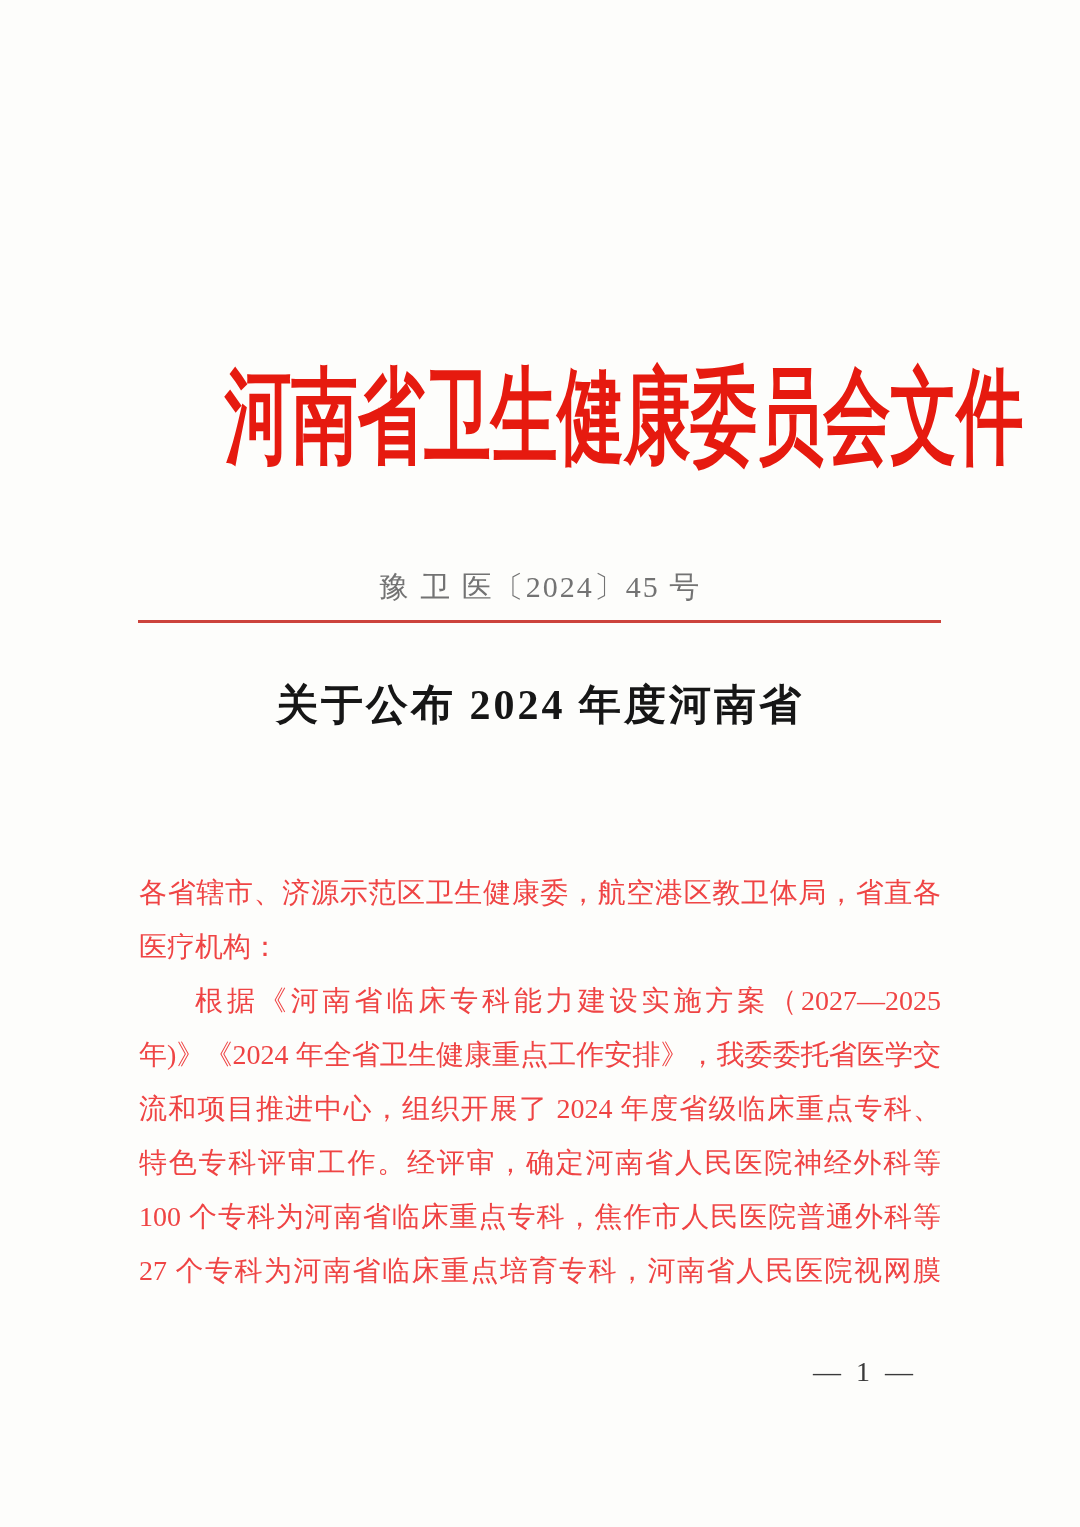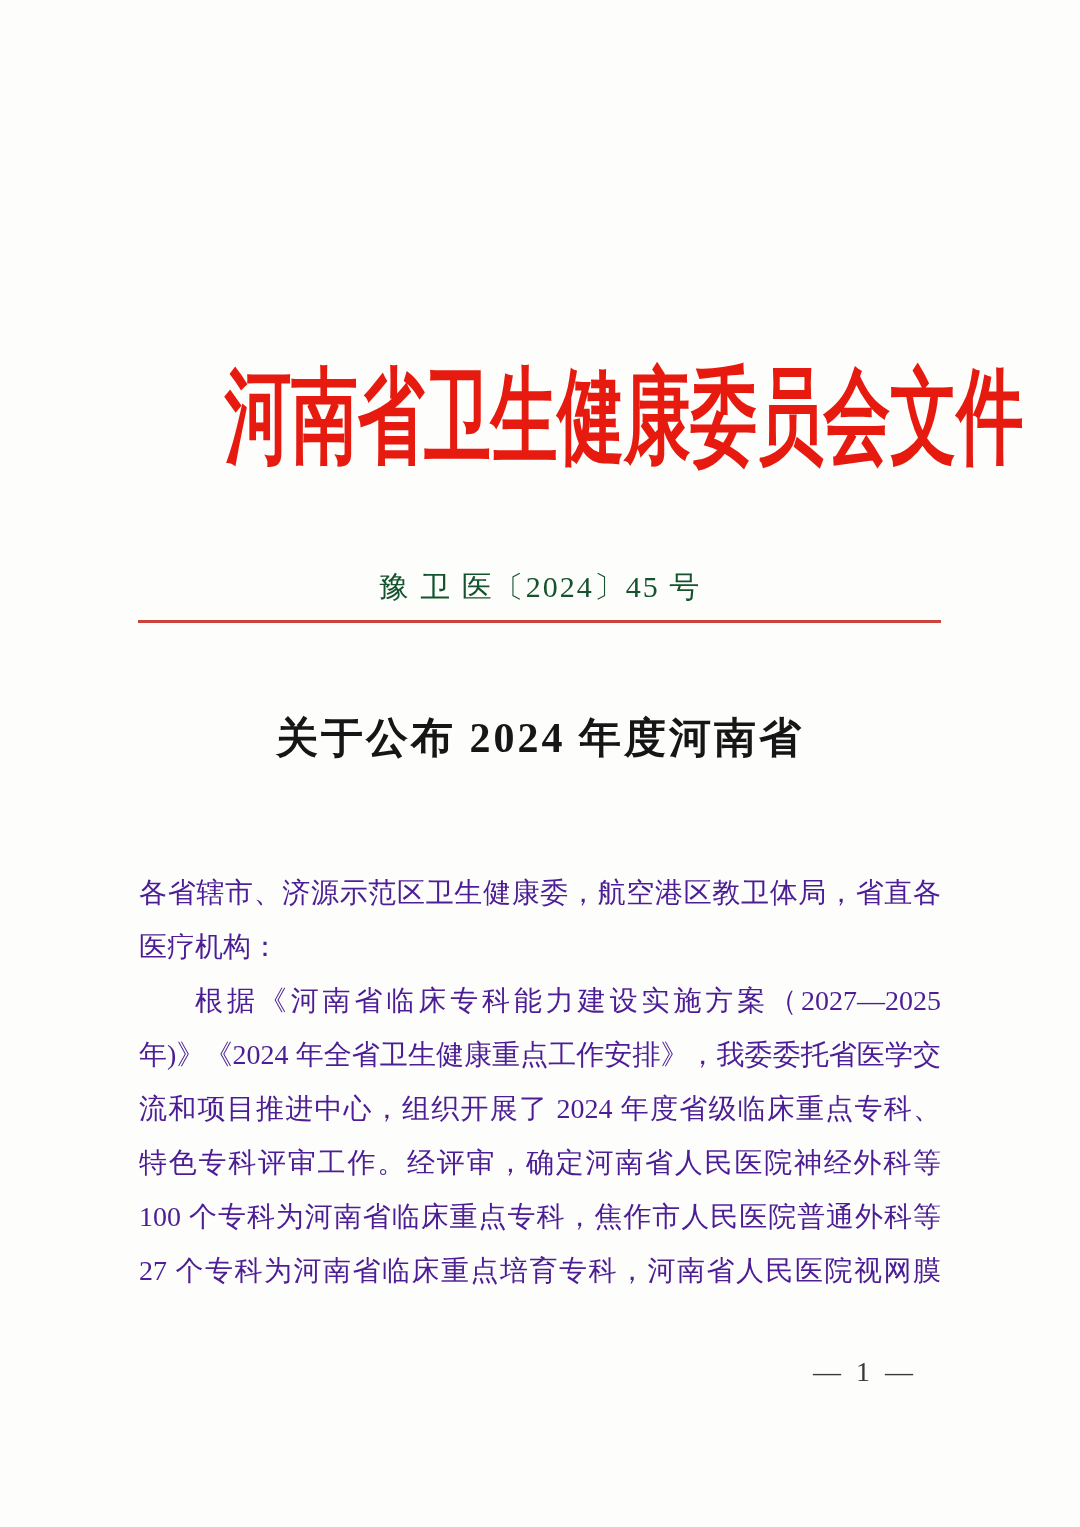--- a/index.html
+++ b/index.html
@@ -36,55 +36,55 @@
   
   .doc-number {
     position: absolute;
     top: 566px;
     left: 0;
     width: 1080px;
     text-align: center;
     font-size: 30px;
     line-height: 42px;
     letter-spacing: 2px;
-    color: #14532d;
+    color: #737373;
   }
 
   
   .red-divider {
     position: absolute;
     top: 620px;
     left: 138px;
     width: 803px;
     height: 3px;
     background: #cc433c;
   }
 
   
   .doc-title {
     position: absolute;
-    top: 706px;
+    top: 673px;
     left: 0;
     width: 1080px;
     text-align: center;
     font-weight: 700;
     font-size: 42px;
     line-height: 64px;
     letter-spacing: 3px;
     color: #161616;
   }
 
   
   .body-col {
     position: absolute;
     top: 866px;
     left: 139px;
     width: 802px;
     font-size: 28px;
-    color: #4c1d95;
+    color: #ef4444;
   }
   .body-line {
     height: 54px;
     line-height: 54px;
     text-align: justify;
     text-align-last: justify;
     white-space: normal;
     overflow: hidden;
   }
   .body-line.no-stretch { text-align-last: left; }

